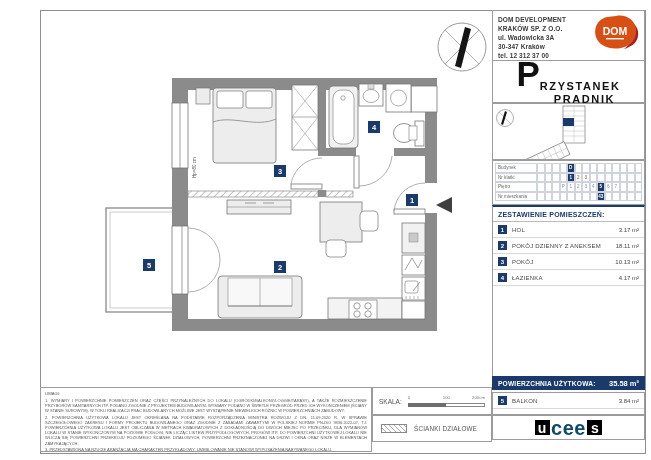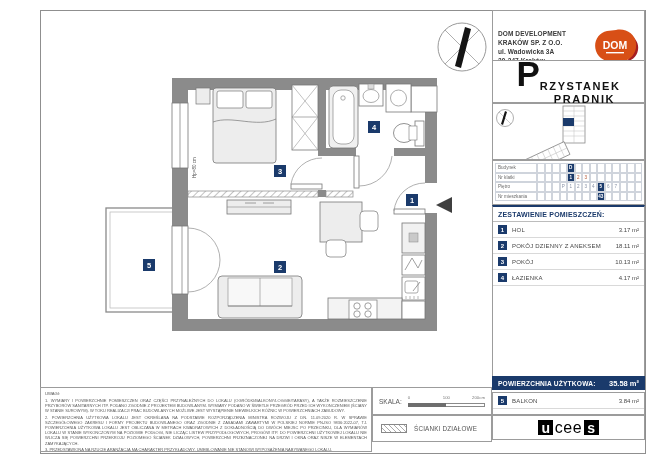--- a/index.html
+++ b/index.html
@@ -3,21 +3,21 @@
 <meta charset="utf-8">
 <style>
   html,body{margin:0;padding:0;background:#ffffff;width:651px;height:460px;overflow:hidden;
     font-family:"Liberation Sans",sans-serif;-webkit-font-smoothing:antialiased;}
   .sheet{position:absolute;left:0;top:0;width:651px;height:460px;background:#fff;}
   .frame{position:absolute;left:40px;top:10px;width:604px;height:442px;border:1px solid #8f8f8f;}
   .box{position:absolute;border:1px solid #9c9c9c;background:#fff;box-sizing:border-box;}
   svg{display:block;}
 
   
-  .company{left:492px;top:10px;width:153px;height:62px;display:flex;justify-content:space-between;padding:18px 5px;}
+  .company{left:492px;top:10px;width:153px;height:62px;display:flex;justify-content:space-between;padding:4px 5px;}
   .company-text{font-size:6.5px;font-weight:bold;color:#3a3a3a;line-height:9px;letter-spacing:.1px;}
   
   .plogo{left:492px;top:60px;width:153px;height:43px;display:flex;align-items:center;justify-content:center;}
   .pp{display:flex;}
   .pp-p{font-size:35px;font-weight:bold;color:#111;line-height:30px;}
   .pp-right{display:flex;flex-direction:column;margin-top:9px;}
   .pp-l1{font-size:11px;font-weight:bold;color:#111;letter-spacing:1.6px;margin-top:12px;}
   .pp-l2{font-size:11px;font-weight:bold;color:#111;letter-spacing:1.6px;margin-left:14px;margin-top:1px;}
   
   .siteplan{left:492px;top:103px;width:153px;height:57px;}
@@ -41,21 +41,21 @@
   
   .sumbar{left:492px;top:376px;width:153px;height:14px;background:#1a3a6b;border:1px solid #1a3a6b;
     display:flex;align-items:center;justify-content:space-between;padding:0 5px;}
   .sum-label{color:#fff;font-size:6.6px;font-weight:bold;letter-spacing:.2px;}
   .sum-value{color:#fff;font-size:7.5px;font-weight:bold;}
   .balkonbox{left:492px;top:392px;width:153px;height:23px;}
   
   .studio{left:492px;top:415px;width:153px;height:25px;display:flex;align-items:center;justify-content:center;gap:1px;}
   .st-sq{background:#000;color:#fff;width:15px;height:15px;display:flex;align-items:center;justify-content:center;
     font-size:14px;font-weight:bold;line-height:1;}
-  .st-mid{color:#000000;font-size:16px;font-weight:normal;letter-spacing:.5px;line-height:1;margin:0 .5px;}
+  .st-mid{color:#0c4a6e;font-size:20px;font-weight:bold;letter-spacing:.5px;line-height:1;margin:0 .5px;}
   
   .uwagi{left:40px;top:387px;width:332px;height:65px;padding:3px 4px;}
   .uw-title{font-size:4.2px;color:#555;margin-bottom:2px;}
   .uw-note{font-size:4.0px;line-height:1.3;color:#5a5a5a;text-align:justify;margin-bottom:1px;}
   .skala{left:372px;top:387px;width:120px;height:28px;display:flex;align-items:center;padding:0 6px;gap:6px;}
   .sk-label{font-size:6.5px;color:#555;}
   .sk-bar{position:relative;flex:1;height:16px;margin-top:4px;}
   .sk-track{position:absolute;left:0;right:0;top:8px;height:4px;border:0.5px solid #8a8a8a;box-sizing:border-box;}
   .sk-dark{position:absolute;left:0;top:8px;width:50%;height:4px;background:#6e6e6e;}
   .sk-tick{position:absolute;top:0;font-size:4.3px;color:#777;}

